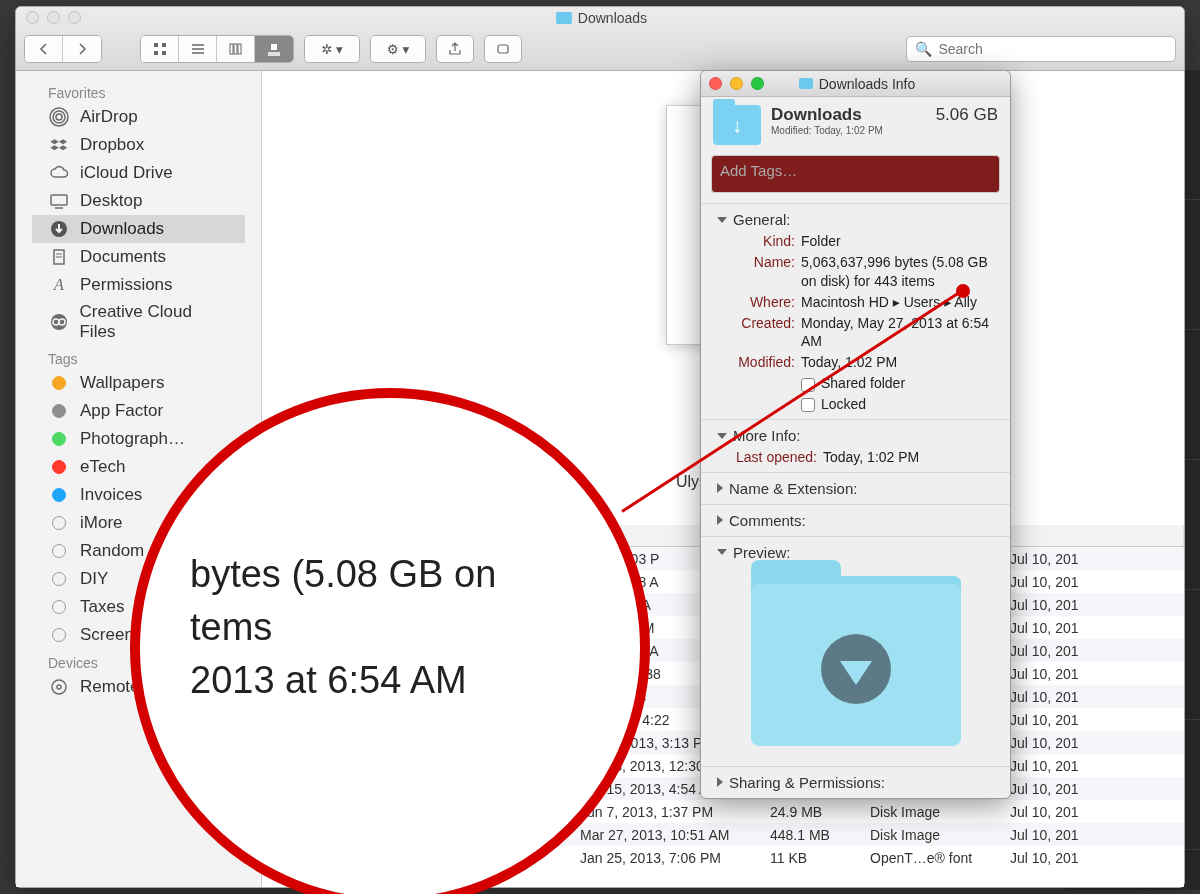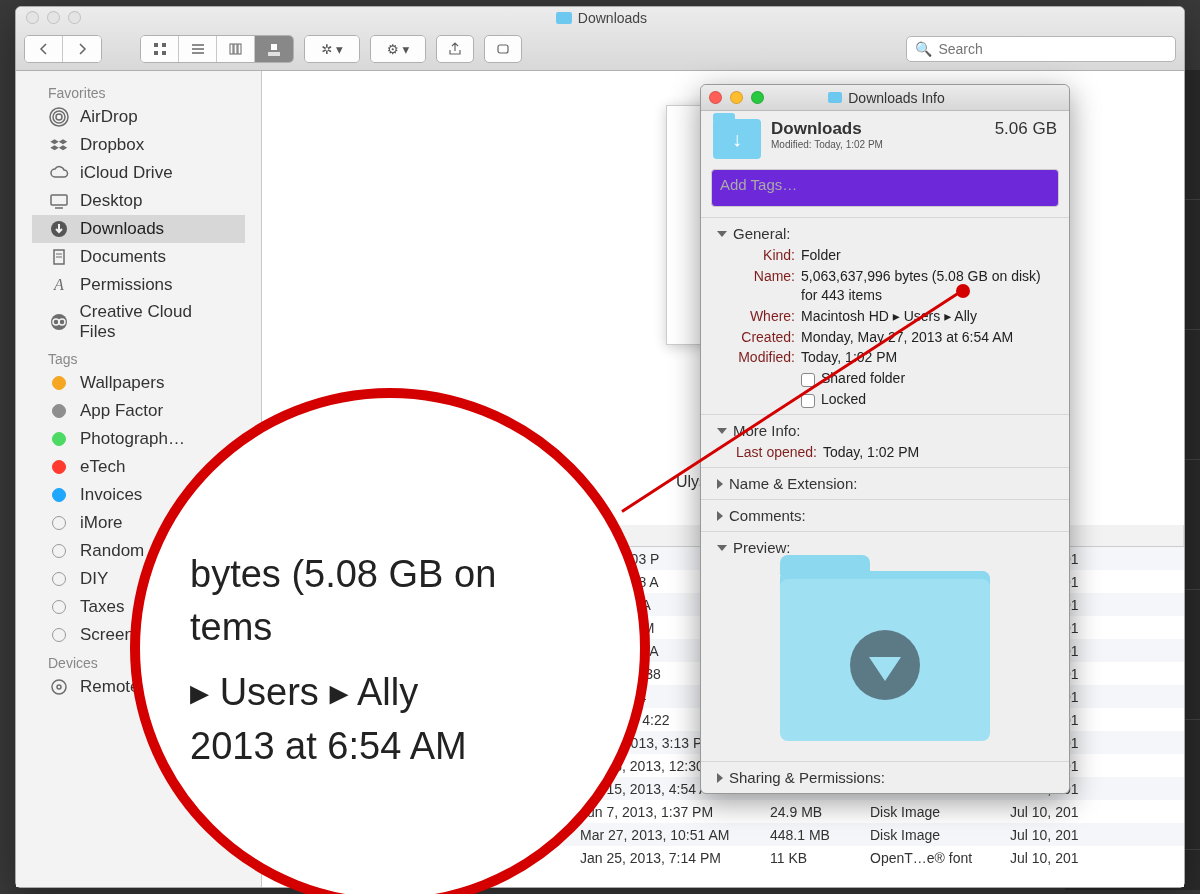--- a/index.html
+++ b/index.html
@@ -192,22 +192,22 @@
   left: 24px;
   top: 4px;
   width: 900px;
   height: 450px;
   background: #fff;
 }
 
 
 .info-panel {
   position: absolute;
-  left: 700px; top: 84px;
-  width: 370px;
+  left: 700px; top: 70px;
+  width: 311px;
   background: #efefef;
   border: 1px solid #999;
   border-radius: 6px;
   box-shadow: 0 8px 30px rgba(0,0,0,.4);
   font-size: 15px;
   color: #333;
 }
 .info-titlebar {
   height: 26px;
   background: linear-gradient(#ececec,#d7d7d7);
@@ -244,21 +244,21 @@
   content:'↓';
   position:absolute;
   left:50%;top:50%;transform:translate(-50%,-50%);
   color:#fff;font-size:20px;font-weight:bold;
 }
 .info-name{font-weight:bold;font-size:17px}
 .info-sub{font-size:10px;color:#555}
 .info-size{margin-left:auto;font-size:17px}
 .tags-input{
   margin: 6px 10px 10px;
-  background:#6d28d9;
+  background:#7f1d1d;
   border:1px solid #ccc;
   border-radius:4px;
   height:38px;
   padding:6px 8px;
   color:#aaa;
   font-size:15px;
 }
 .section{
   padding: 4px 16px;
   border-top:1px solid #d6d6d6;
@@ -718,21 +718,21 @@
             <div class="c c-date">Mar 27, 2013, 10:51 AM</div>
             <div class="c c-size">448.1 MB</div>
             <div class="c c-kind">Disk Image</div>
             <div class="c c-added">Jul 10, 201</div>
           </div>
           <div class="row">
             <div class="c c-name">
               <span class="file-ico"></span>
               <span>minimal.otf</span>
             </div>
-            <div class="c c-date">Jan 25, 2013, 7:14 PM</div>
+            <div class="c c-date">Jan 25, 2013, 7:06 PM</div>
             <div class="c c-size">11 KB</div>
             <div class="c c-kind">OpenT…e® font</div>
             <div class="c c-added">Jul 10, 201</div>
           </div>
         </div>
     </div>
   </div>
 </div>
 
 <div class="info-panel">
@@ -834,16 +834,15 @@
     </div>
   </div>
 </div>
 
 <div class="callout-line"></div>
 <div class="callout-dot"></div>
 <div class="callout">
   <div class="callout-text">
     <div>bytes (5.08 GB on</div>
     <div>tems</div>
-    <div style="margin-top:12px">▸ Users ▸ Ally</div>
     <div>2013 at 6:54 AM</div>
   </div>
 </div>
 
 </body></html>

